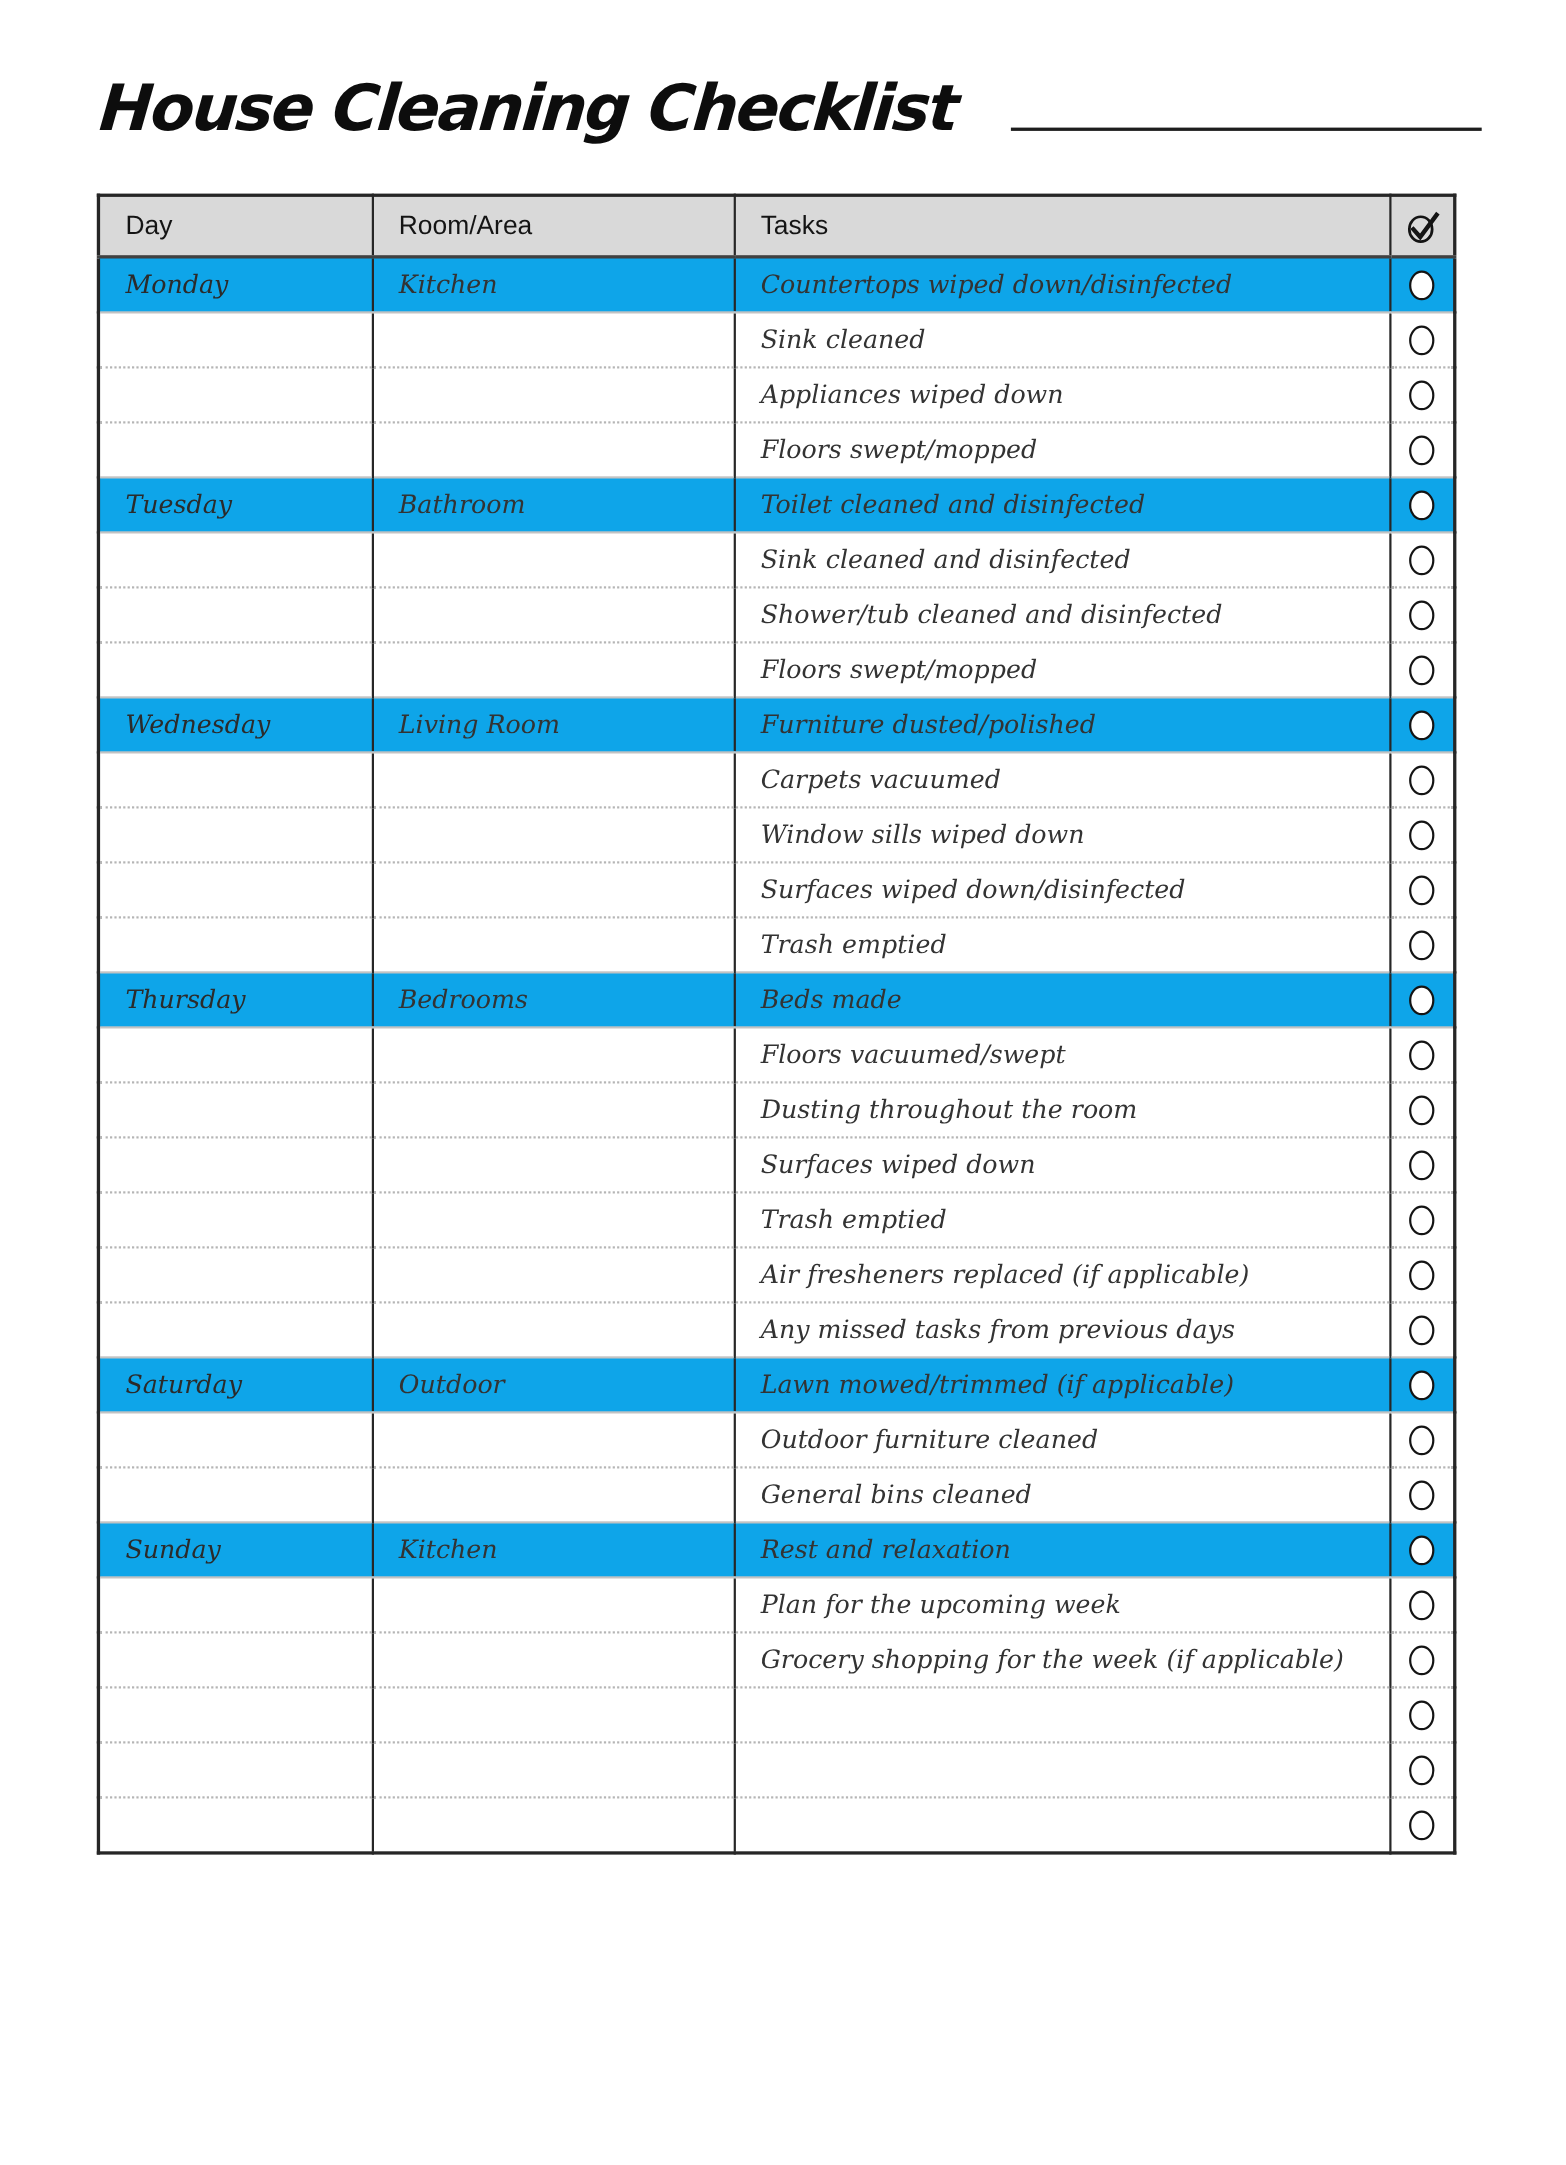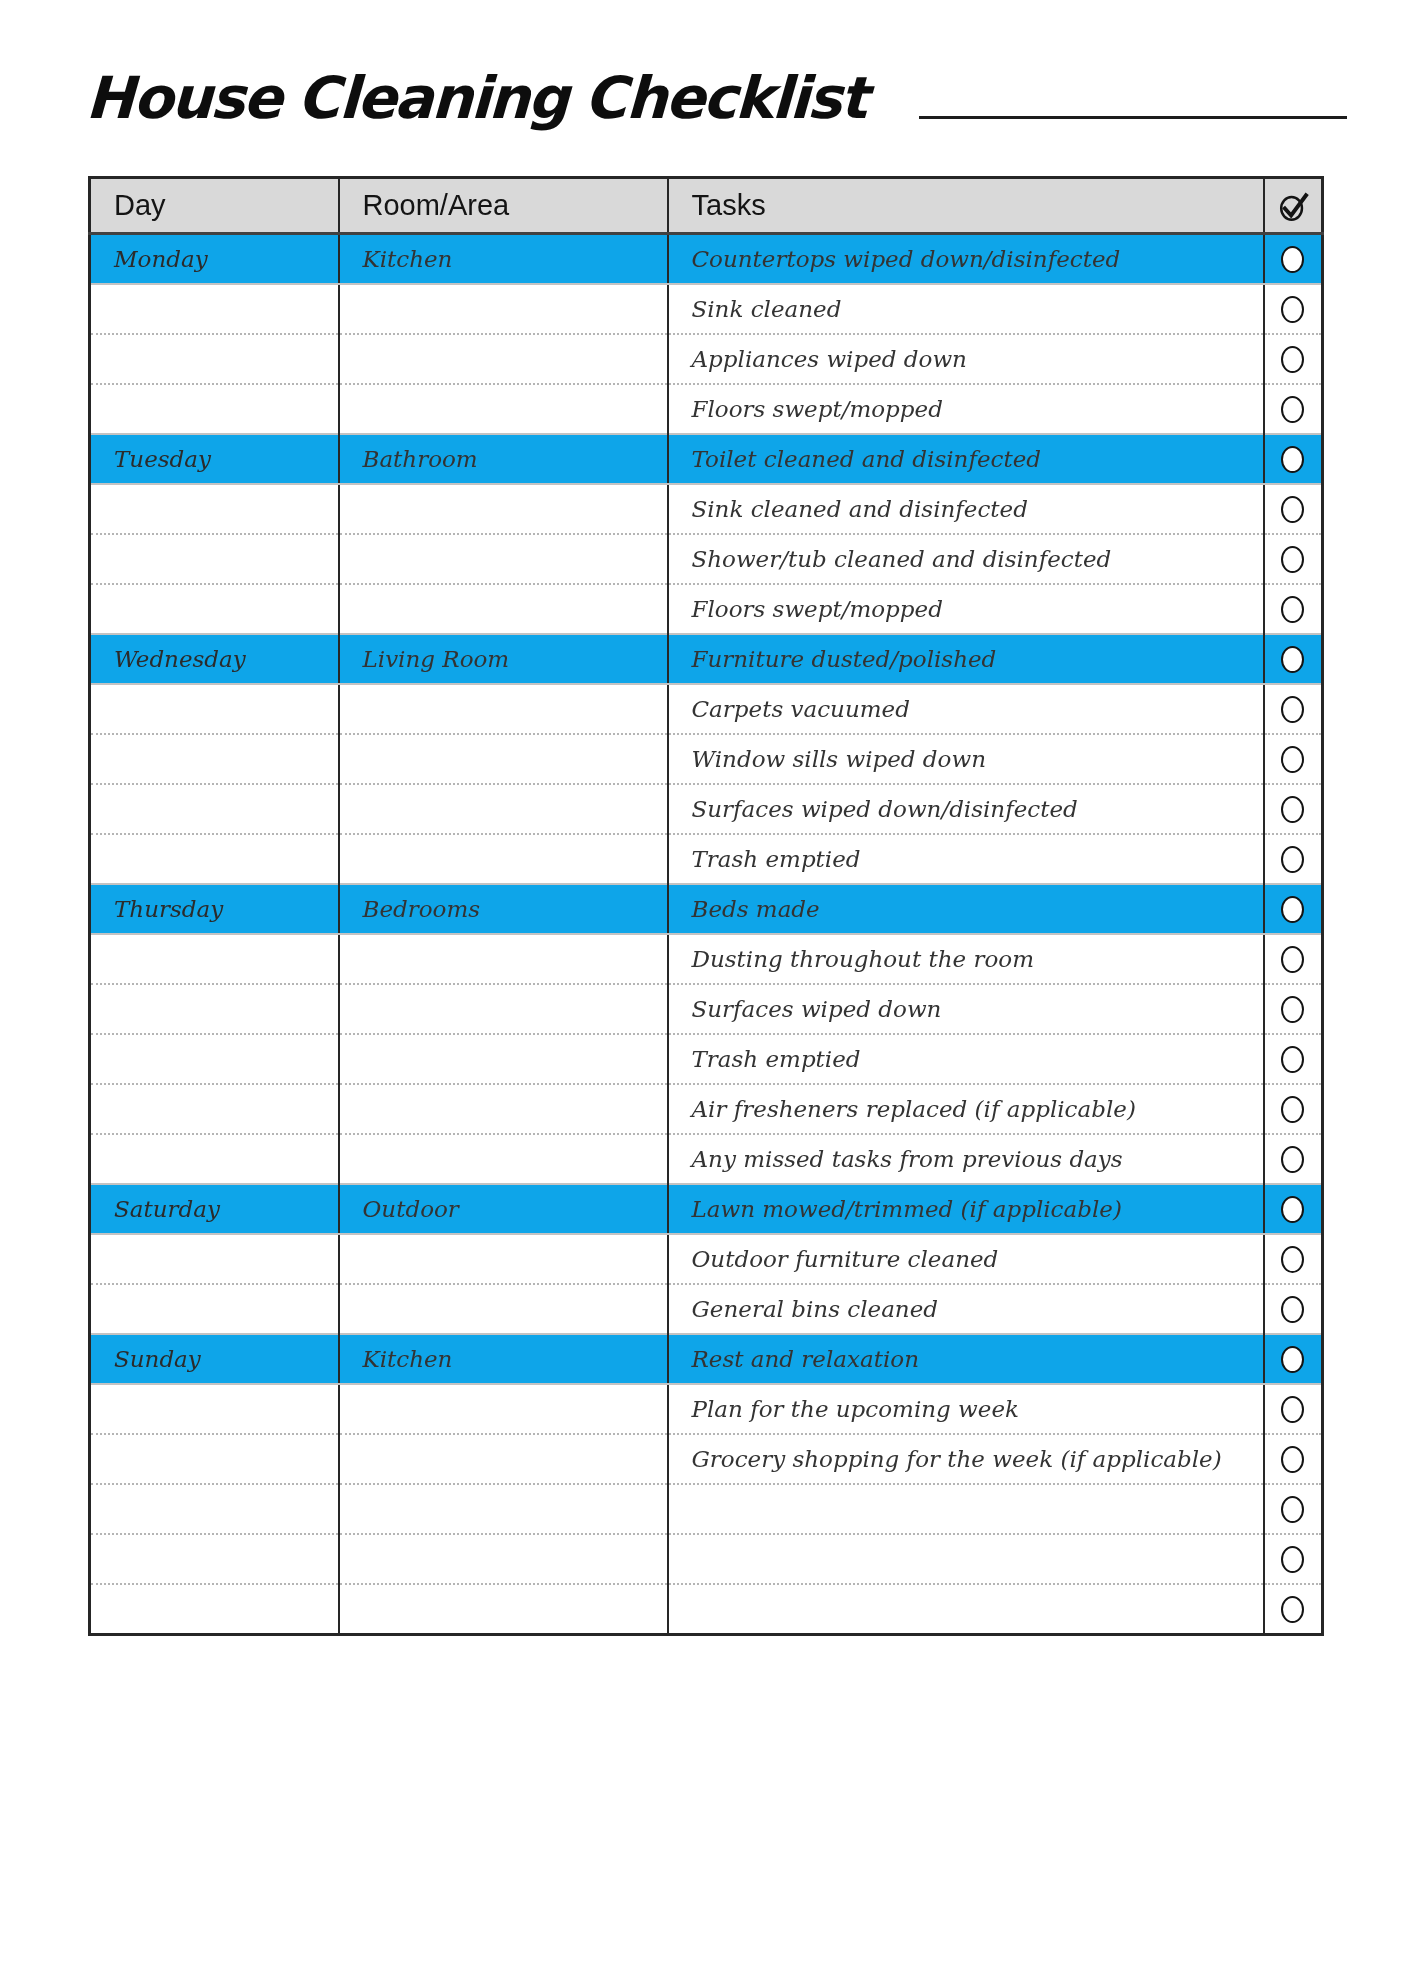--- a/index.html
+++ b/index.html
@@ -41,21 +41,21 @@
   col.c-room  { width:329px; }
   col.c-task  { width:596px; }
   col.c-check { width:59px;  }
 
   thead th {
     background:#d9d9d9;
     height:53px;
     text-align:left;
     vertical-align:middle;
     padding:0 0 0 23px;
-    font-size:29px;
+    font-size:24px;
     font-weight:500;
     color:#141414;
     border-bottom:3px solid #414141;
   }
   th.col-check { padding:0; text-align:center; }
 
   td { height:48px; vertical-align:middle; padding:0 0 0 23px; }
 
   
   th + th, td + td { border-left:2.5px solid #262626; }
@@ -201,20 +201,26 @@
         </tr>
         <tr class="group-first">
           <td class="col-day"><span class="hand">Thursday</span></td>
           <td class="col-room"><span class="hand">Bedrooms</span></td>
           <td class="col-task"><span class="hand">Beds made</span></td>
           <td class="col-check"><span class="circle"></span></td>
         </tr>
         <tr class="group-rest">
           <td class="col-day"></td>
           <td class="col-room"></td>
+          <td class="col-task"><span class="hand">Floors vacuumed/swept</span></td>
+          <td class="col-check"><span class="circle"></span></td>
+        </tr>
+        <tr class="group-rest">
+          <td class="col-day"></td>
+          <td class="col-room"></td>
           <td class="col-task"><span class="hand">Dusting throughout the room</span></td>
           <td class="col-check"><span class="circle"></span></td>
         </tr>
         <tr class="group-rest">
           <td class="col-day"></td>
           <td class="col-room"></td>
           <td class="col-task"><span class="hand">Surfaces wiped down</span></td>
           <td class="col-check"><span class="circle"></span></td>
         </tr>
         <tr class="group-rest">

